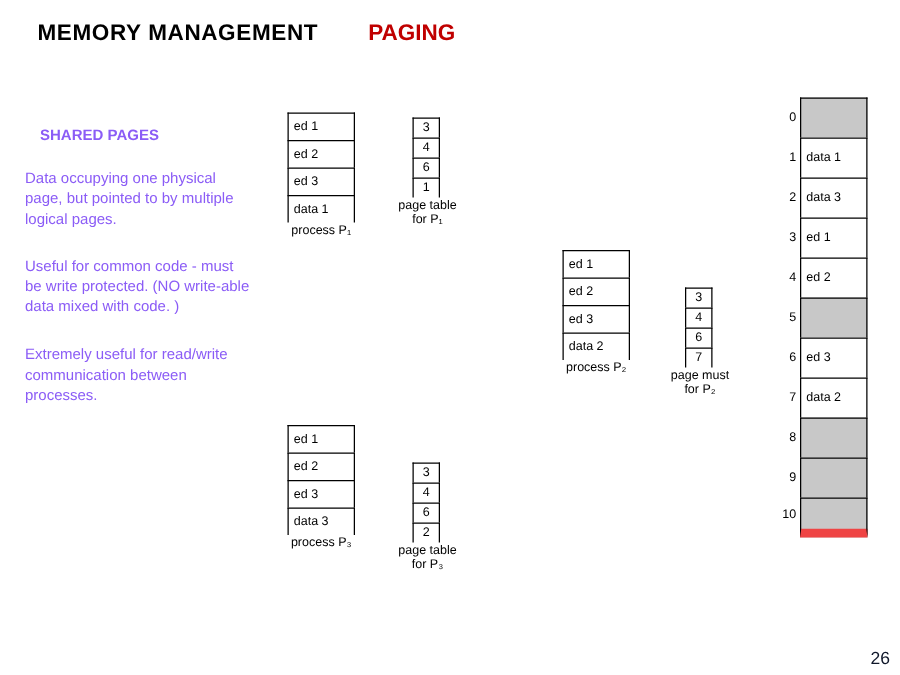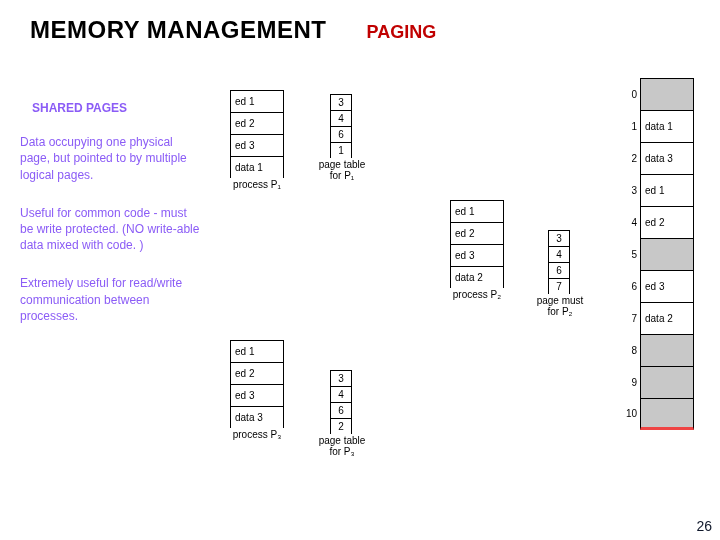--- a/index.html
+++ b/index.html
@@ -10,21 +10,21 @@
     font-family: Arial, Helvetica, sans-serif;
     position: relative;
     overflow: hidden;
   }
   .title-row {
     display: flex;
     align-items: baseline;
     padding: 16px 0 0 30px;
   }
   .main-title {
-    font-size: 24px;
+    font-size: 18px;
     font-weight: bold;
     color: #000;
     letter-spacing: 0.5px;
   }
   .sub-title {
     font-size: 18px;
     font-weight: bold;
     color: #c00000;
     margin-left: 40px;
   }
@@ -82,21 +82,21 @@
     border-bottom: none;
     width: 54px;
     height: 32px;
     font-size: 10px;
     display: flex;
     align-items: center;
     padding-left: 4px;
     background: #fff;
     position: relative;
   }
-  .mem .row:last-child { border-bottom: 3px solid #ef4444; }
+  .mem .row:last-child { border-bottom: 7px solid #ef4444; }
   .mem .row.shade { background: #c8c8c8; }
   .mem .idx {
     position: absolute;
     left: -22px;
     width: 18px;
     text-align: right;
     font-size: 10px;
   }
   .page-num {
     position: absolute;

